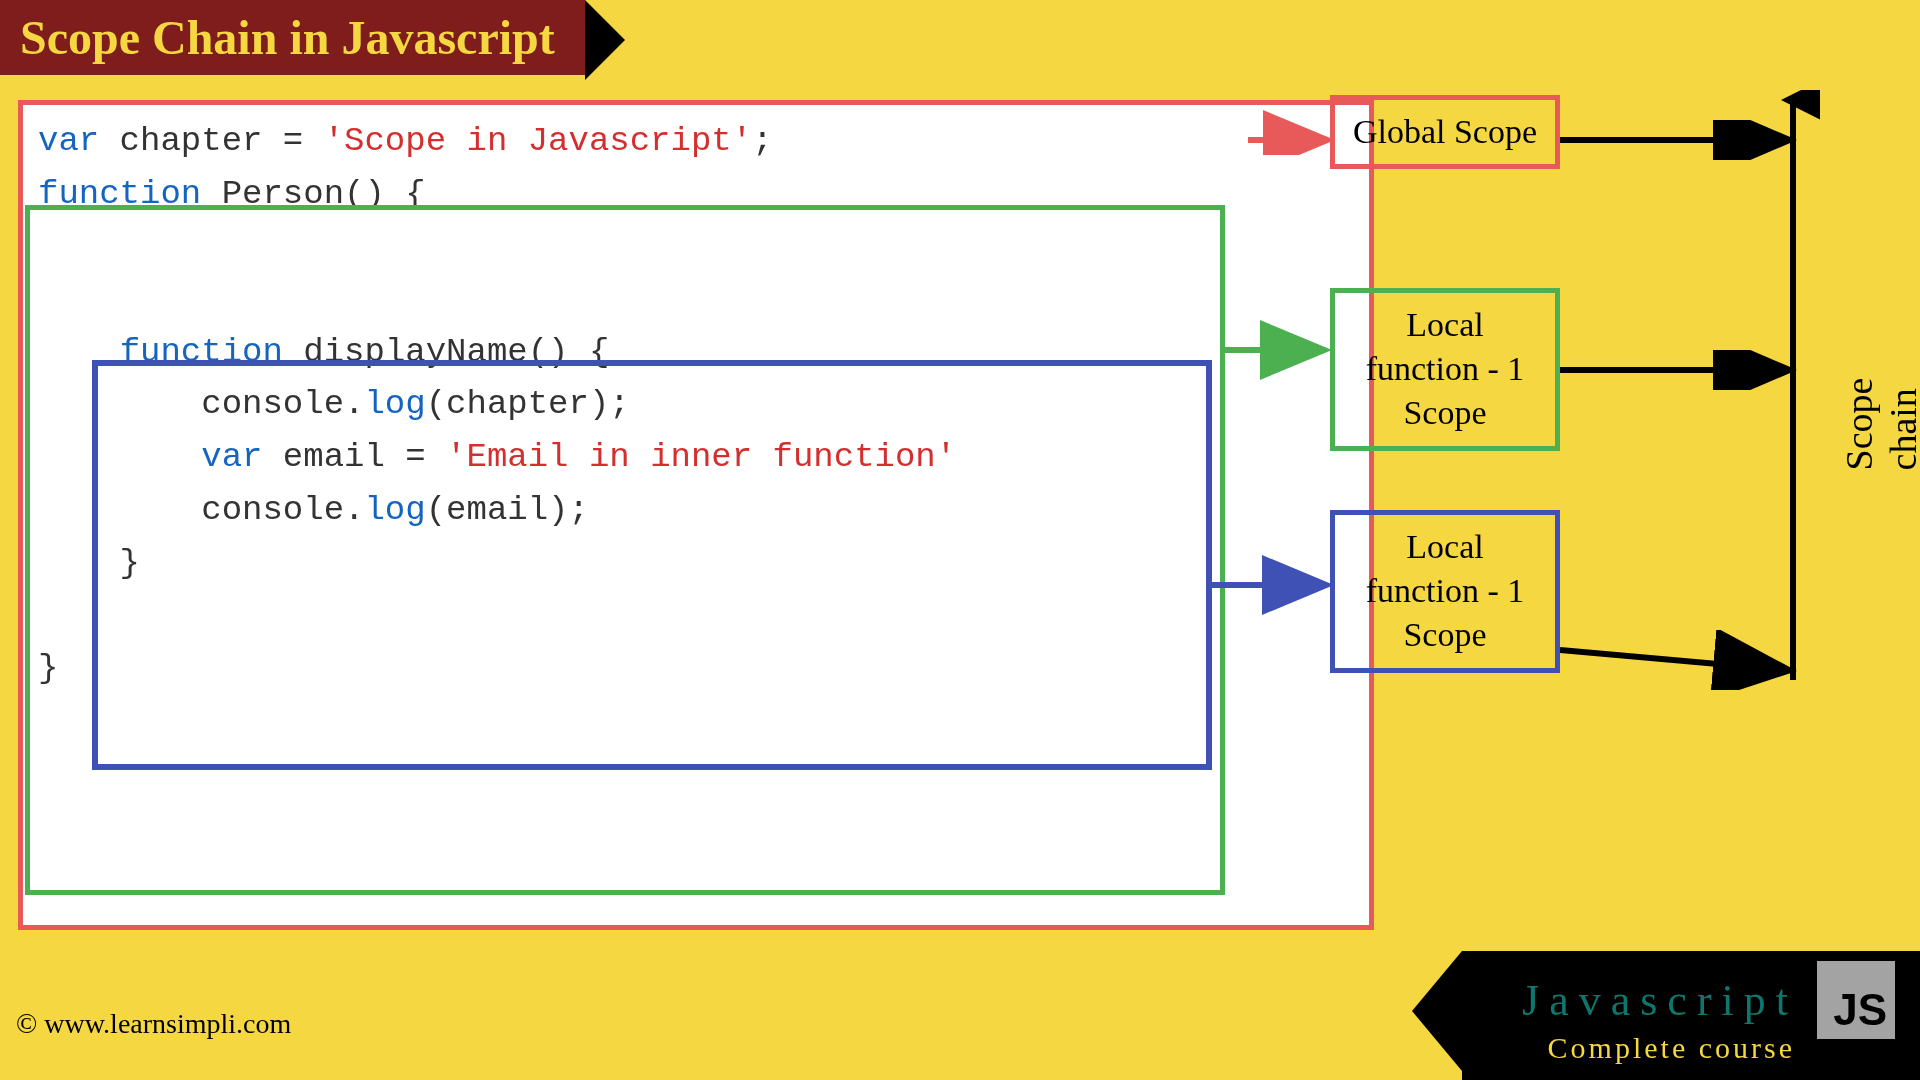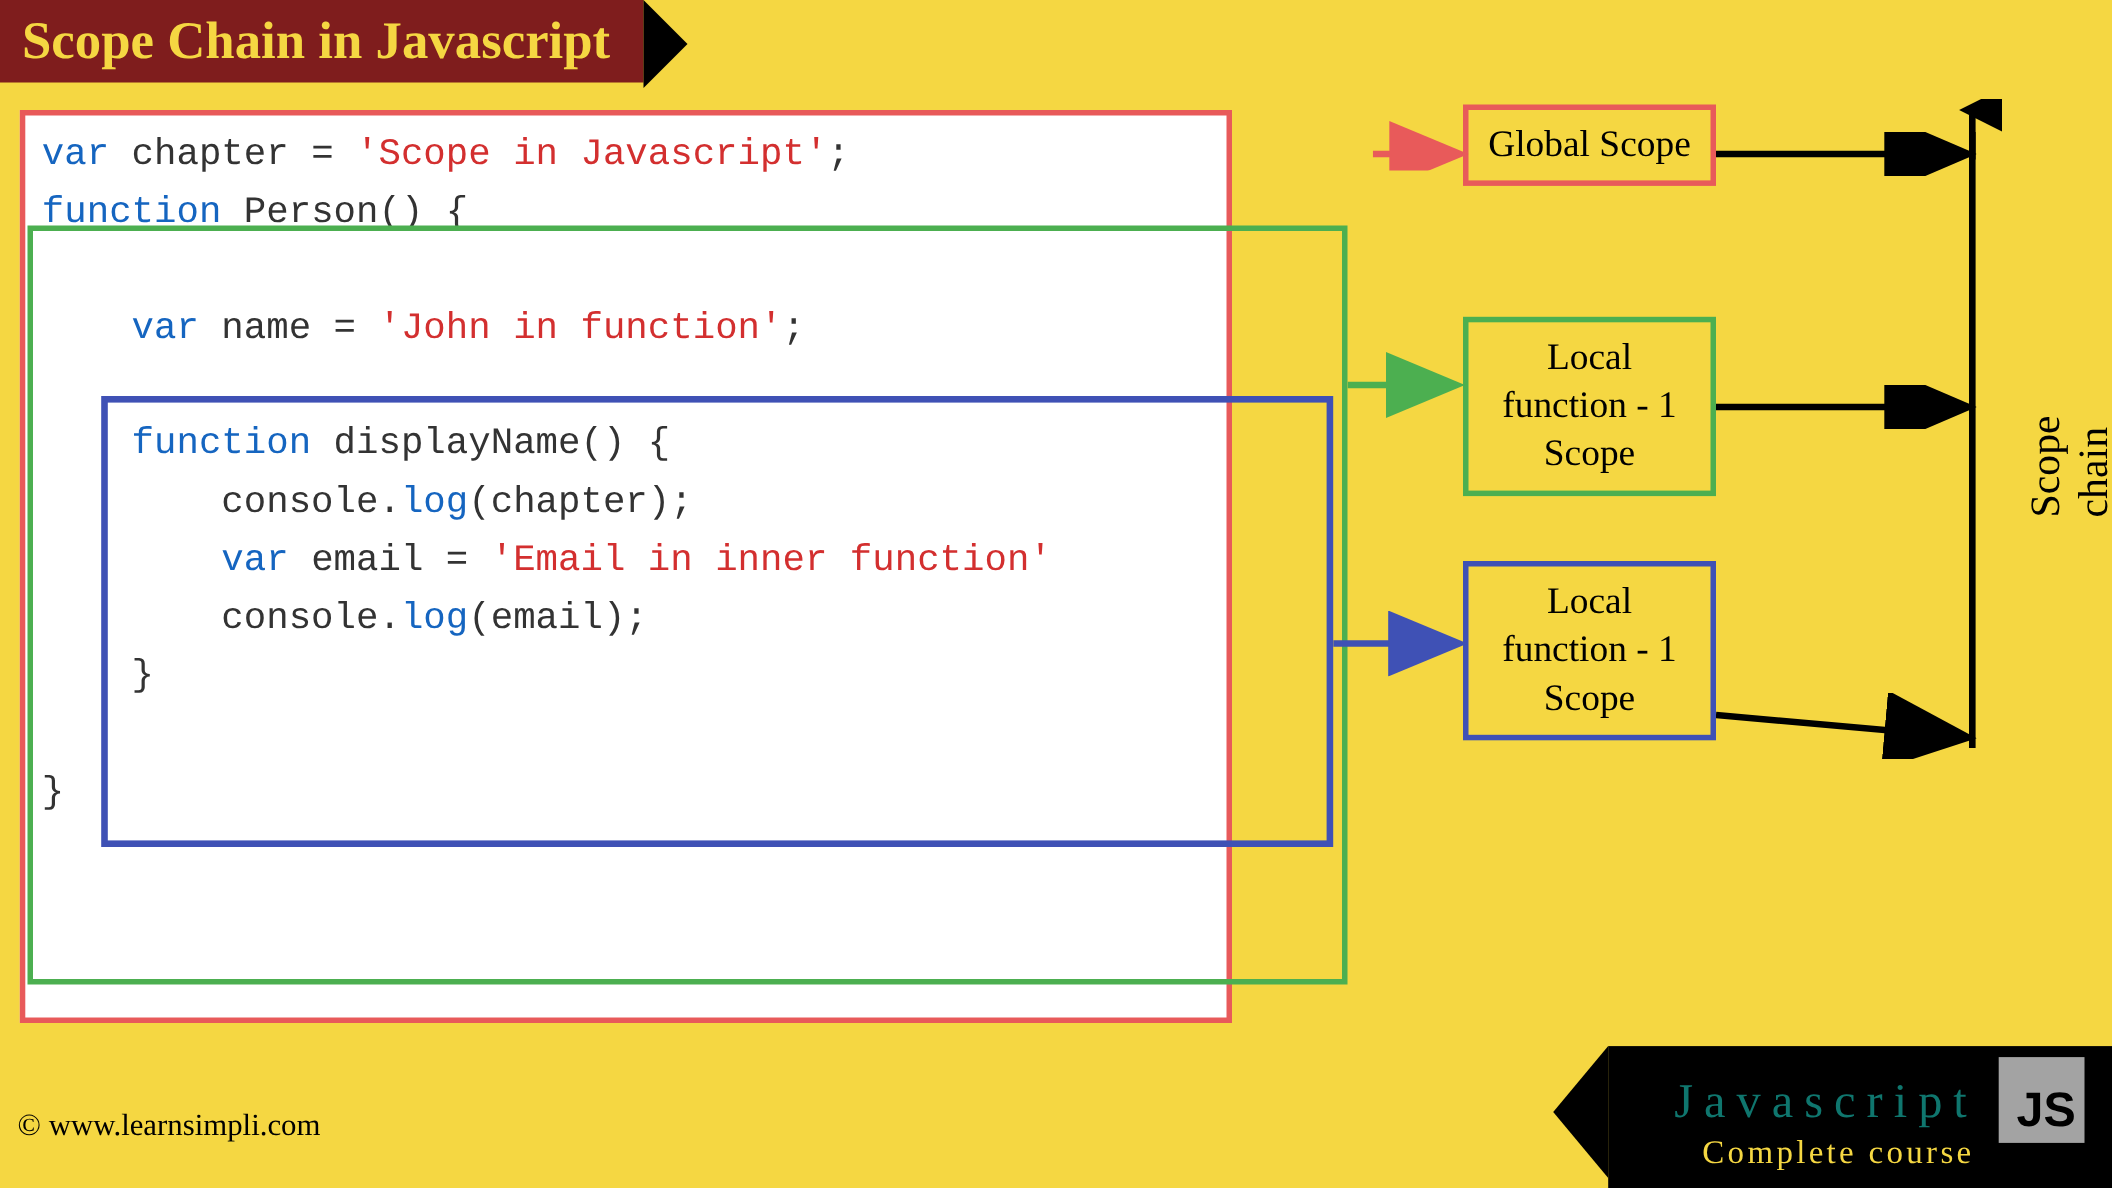--- a/index.html
+++ b/index.html
@@ -30,21 +30,21 @@
   }
   .title-text {
     color: #f5d742;
     font-size: 48px;
     font-weight: bold;
   }
   .code-area {
     position: absolute;
     left: 18px;
     top: 100px;
-    width: 1102px;
+    width: 1356px;
     height: 830px;
     background: #fff;
     border: 5px solid #e85a5a;
     font-family: 'Courier New', monospace;
     font-size: 34px;
     padding: 10px 15px;
   }
   .code-line { white-space: pre; line-height: 1.55; }
   .kw { color: #1565c0; }
   .str { color: #d32f2f; }
@@ -165,21 +165,20 @@
 
 <div class="title-banner">
   <span class="title-text">Scope Chain in Javascript</span>
 </div>
 
 
 <div class="code-area">
   <div class="code-line"><span class="kw">var</span><span class="ident"> chapter = </span><span class="str">'Scope in Javascript'</span><span class="punct">;</span></div>
   <div class="code-line"><span class="kw">function</span><span class="ident"> Person() {</span></div>
   <div class="code-line">&nbsp;</div>
-  <div class="code-line"><span>    </span><span class="kw">var</span><span class="ident"> name = </span><span class="str">'John in function'</span><span class="punct">;</span></div>
   <div class="code-line">&nbsp;</div>
   <div class="code-line"><span>    </span><span class="kw">function</span><span class="ident"> displayName() {</span></div>
   <div class="code-line"><span class="ident">        console.</span><span class="func">log</span><span class="ident">(chapter);</span></div>
   <div class="code-line"><span>        </span><span class="kw">var</span><span class="ident"> email = </span><span class="str">'Email in inner function'</span></div>
   <div class="code-line"><span class="ident">        console.</span><span class="func">log</span><span class="ident">(email);</span></div>
   <div class="code-line"><span class="ident">    }</span></div>
   <div class="code-line">&nbsp;</div>
   <div class="code-line"><span class="ident">}</span></div>
 </div>
 

